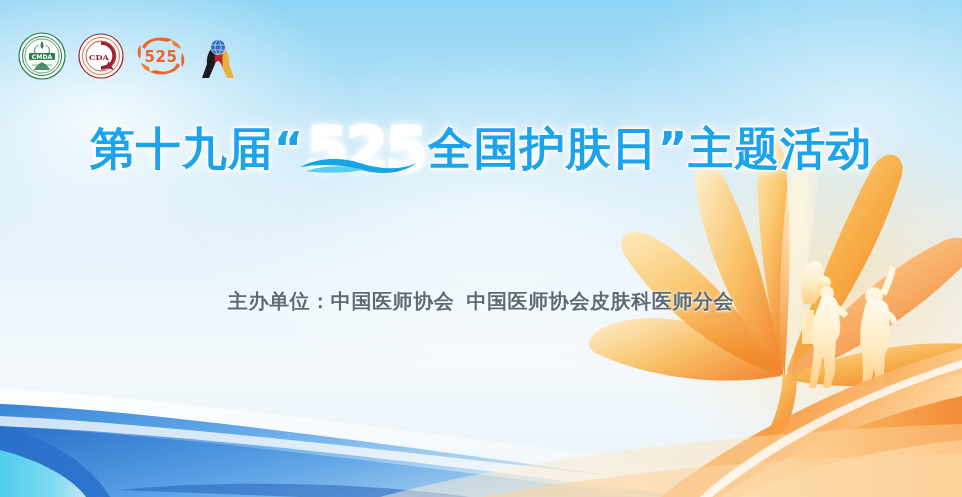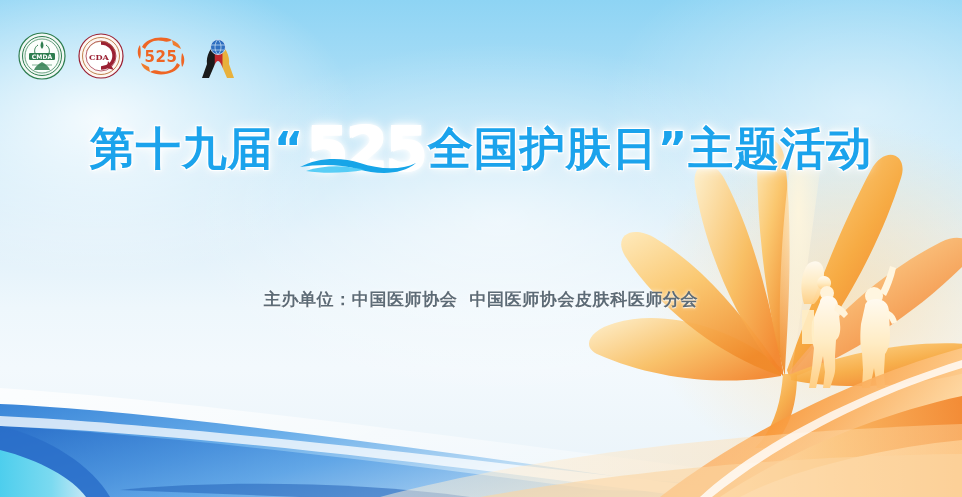--- a/index.html
+++ b/index.html
@@ -102,21 +102,21 @@
     filter:drop-shadow(0 0 3px rgba(255,255,255,.95))
            drop-shadow(0 0 7px rgba(255,255,255,.8))
            drop-shadow(1px 2px 1px rgba(255,255,255,.7));
   }
   .title-sub .gap{display:inline-block;width:34px;}
 
   .organizer{
     position:absolute;left:0;top:288px;width:962px;
     text-align:center;
     font-family:"DejaVu Sans","Liberation Sans",sans-serif;
-    font-size:17px;font-weight:bold;letter-spacing:.6px;
+    font-size:20px;font-weight:bold;letter-spacing:.6px;
     color:#5d6b76;
     white-space:nowrap;
     text-shadow:0 0 4px rgba(255,255,255,.95),0 1px 1px rgba(255,255,255,.9);
   }
   .organizer .sp{display:inline-block;width:12px;}
 </style>
 </head>
 <body>
 
 <div id="poster">

